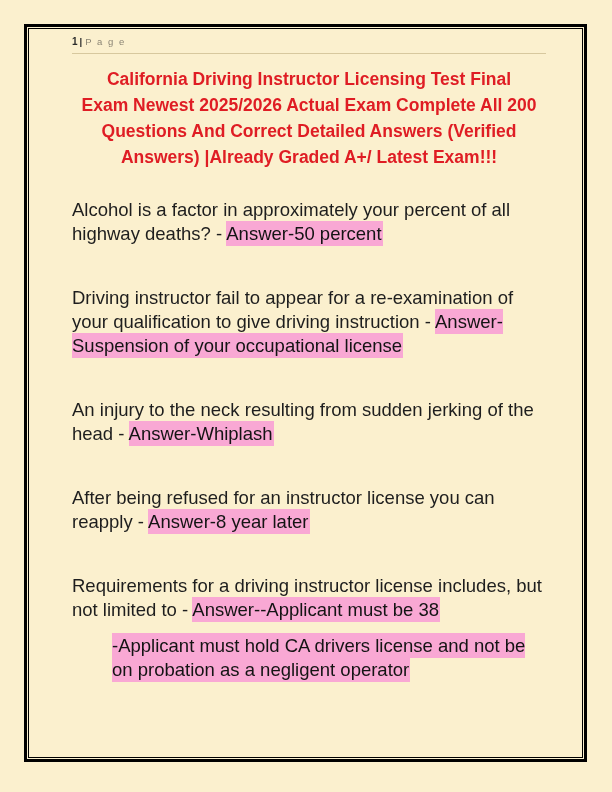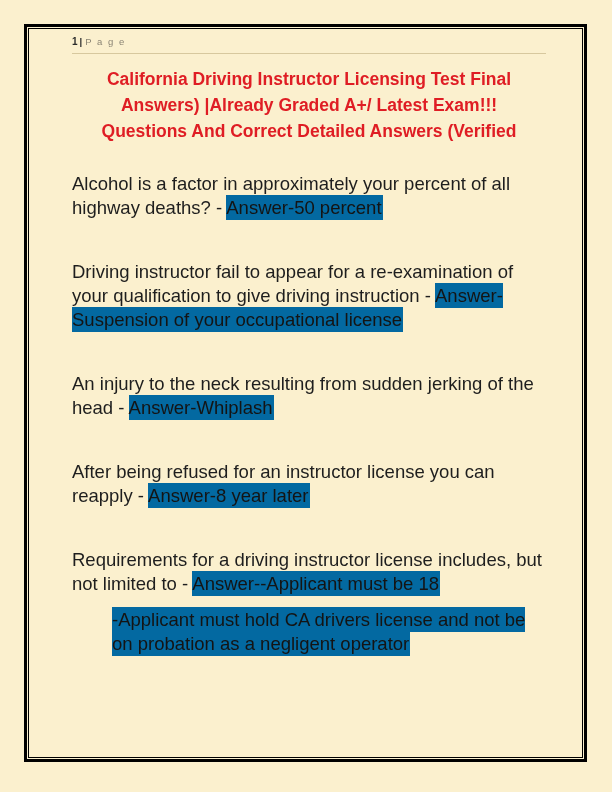--- a/index.html
+++ b/index.html
@@ -60,58 +60,59 @@
   }
   .doc-title .tline { white-space:nowrap; }
   .qa {
     font-size:18.5px;
     line-height:24px;
     margin-bottom:40px;
     color:#1E1E1E;
   }
   .qa p + p { margin-top:12px;padding-left:40px; }
   mark.hl {
-    background:#0369a1;
+    background:#f9a8d4;
     color:#141414;
     padding:2px 1px 2px 0;
   }
 </style>
 </head>
 <body>
 
 <div class="frame-outer">
   <div class="frame-inner">
     <div class="content">
 
       <div class="header">
         <span class="pgnum">1</span><span class="pgsep">|</span><span class="pglabel">P a g e</span>
       </div>
 
       <div class="doc-title">
         <div class="tline">California Driving Instructor Licensing Test Final</div>
+        <div class="tline">Exam Newest 2025/2026 Actual Exam Complete All 200</div>
+        <div class="tline">Questions And Correct Detailed Answers (Verified</div>
         <div class="tline">Answers) |Already Graded A+/ Latest Exam!!!</div>
-        <div class="tline">Questions And Correct Detailed Answers (Verified</div>
       </div>
 
       <div class="qa">
         <p><span>Alcohol is a factor in approximately your percent of all highway deaths? - </span><mark class="hl">Answer-50 percent</mark></p>
       </div>
 
       <div class="qa">
         <p><span>Driving instructor fail to appear for a re-examination of your qualification to give driving instruction - </span><mark class="hl">Answer-Suspension of your occupational license</mark></p>
       </div>
 
       <div class="qa">
         <p><span>An injury to the neck resulting from sudden jerking of the head - </span><mark class="hl">Answer-Whiplash</mark></p>
       </div>
 
       <div class="qa">
         <p><span>After being refused for an instructor license you can reapply - </span><mark class="hl">Answer-8 year later</mark></p>
       </div>
 
       <div class="qa">
-        <p><span>Requirements for a driving instructor license includes, but not limited to - </span><mark class="hl">Answer--Applicant must be 18</mark></p>
+        <p><span>Requirements for a driving instructor license includes, but not limited to - </span><mark class="hl">Answer--Applicant must be 38</mark></p>
         <p><mark class="hl">-Applicant must hold CA drivers license and not be on probation as a negligent operator</mark></p>
       </div>
 
     </div>
   </div>
 </div>
 
 </body></html>

